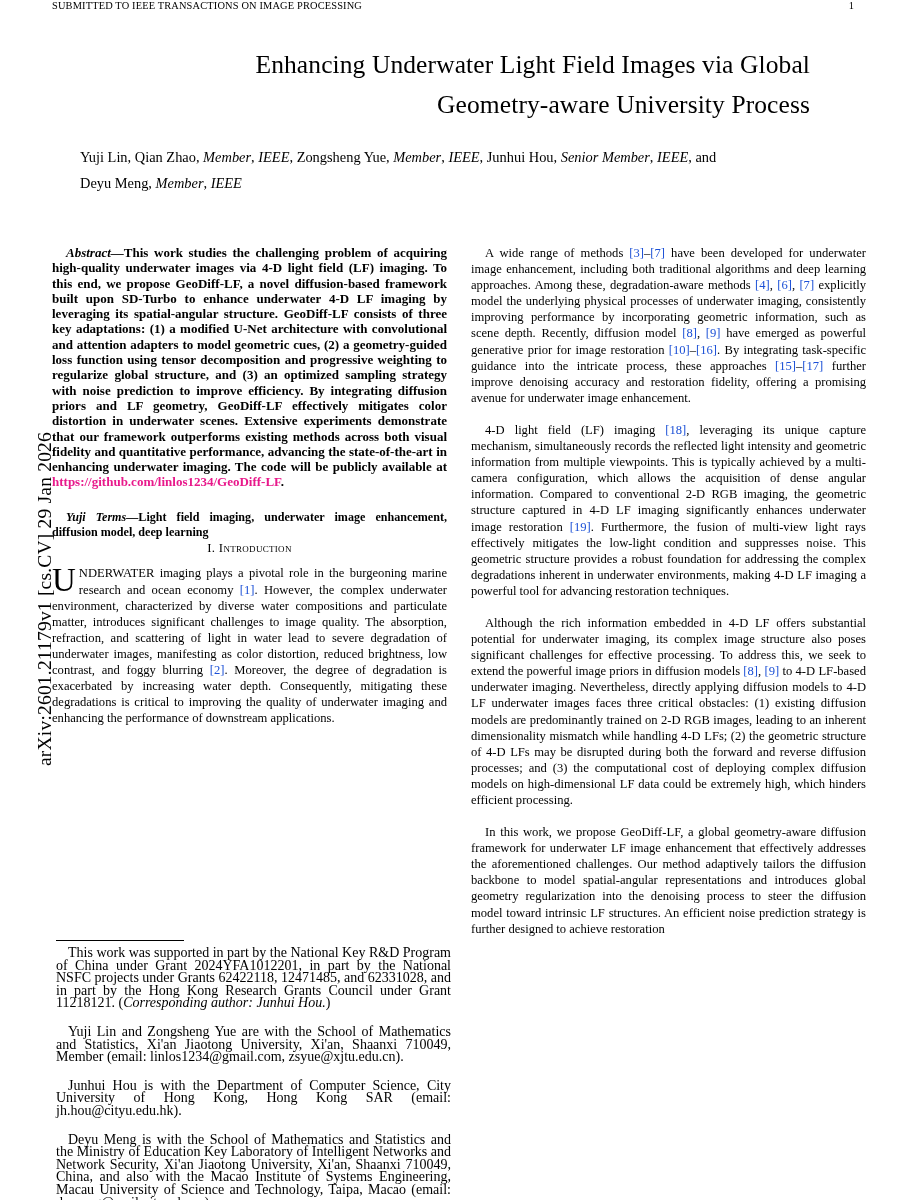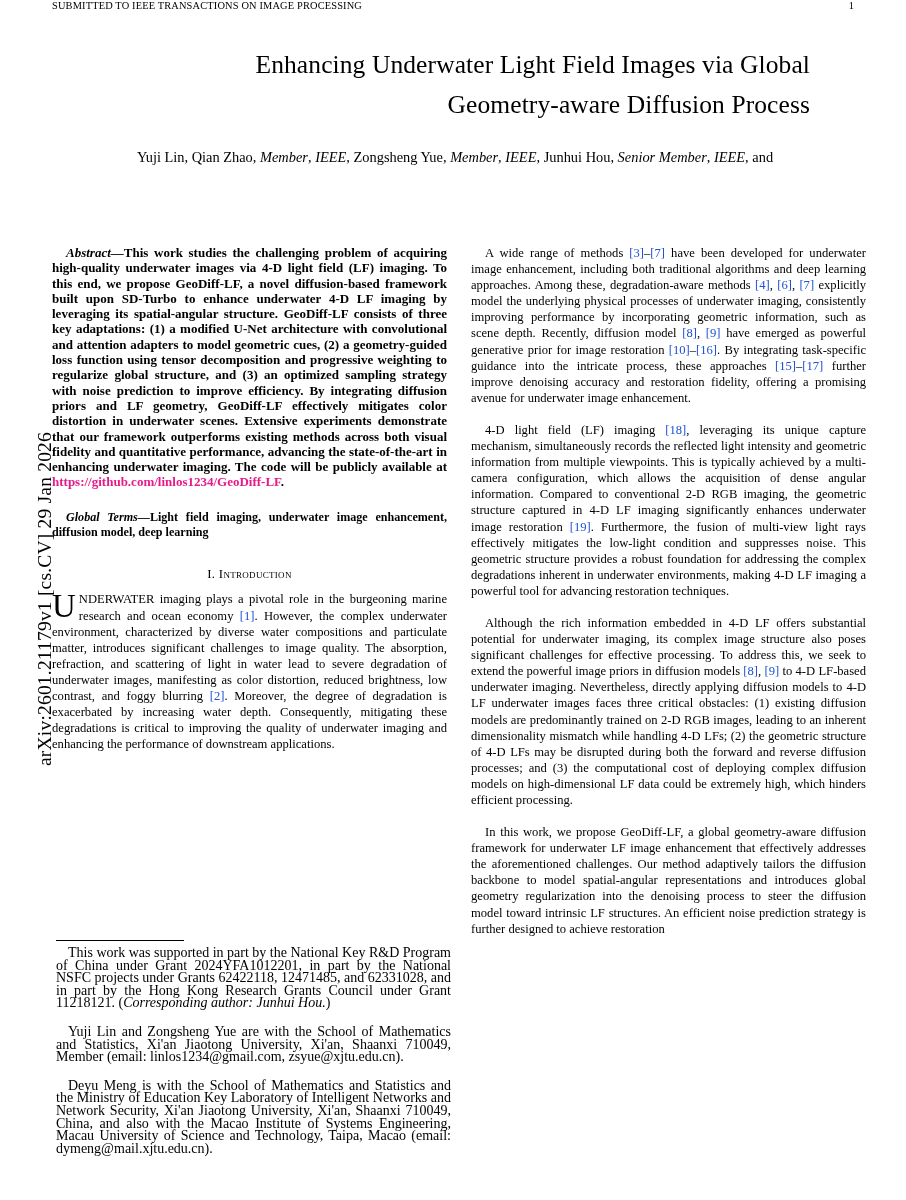--- a/index.html
+++ b/index.html
@@ -72,21 +72,21 @@
     line-height: 40px;
     letter-spacing: 0.1px;
   }
   .title .line2 { display: block; }
 
   .authors {
     position: absolute;
     top: 144px;
     left: 80px;
     width: 750px;
-    text-align: center;
+    text-align: left;
     font-size: 14.4px;
     line-height: 26px;
   }
   .authors i { font-style: italic; }
 
   
   .col {
     position: absolute;
     top: 245px;
     width: 395px;
@@ -124,21 +124,20 @@
     line-height: 15.3px;
     text-align: justify;
     text-indent: 14px;
   }
   .indexterms .lead {
     font-style: italic;
     font-weight: bold;
   }
 
   .section-head {
-    margin-top: 26px;
     margin-bottom: 9px;
     text-align: center;
     font-size: 12.8px;
     font-variant: small-caps;
     letter-spacing: 0.3px;
   }
 
   
   .dropcap-para {
     text-indent: 0;
@@ -184,43 +183,45 @@
 
   <div class="runhead">
     <span class="rh-left">SUBMITTED TO IEEE TRANSACTIONS ON IMAGE PROCESSING</span>
     <span class="rh-right">1</span>
   </div>
 
   <div class="arxiv-stamp">arXiv:2601.21179v1  [cs.CV]  29 Jan 2026</div>
 
   <div class="title">
     <span>Enhancing Underwater Light Field Images via Global</span>
-    <span class="line2">Geometry-aware Diffusion Process</span>
+    <span class="line2">Geometry-aware University Process</span>
   </div>
 
   <div class="authors">
     <div><span>Yuji Lin, Qian Zhao, </span><i>Member</i><span>, </span><i>IEEE</i><span>, Zongsheng Yue, </span><i>Member</i><span>, </span><i>IEEE</i><span>, Junhui Hou, </span><i>Senior Member</i><span>, </span><i>IEEE</i><span>, and</span></div>
+    <div><span>Deyu Meng, </span><i>Member</i><span>, </span><i>IEEE</i></div>
   </div>
 
   <div class="col col-left">
 
     <div class="abstract"><span class="lead">Abstract—</span><span>This work studies the challenging problem of acquiring high-quality underwater images via 4-D light field (LF) imaging. To this end, we propose GeoDiff-LF, a novel diffusion-based framework built upon SD-Turbo to enhance underwater 4-D LF imaging by leveraging its spatial-angular structure. GeoDiff-LF consists of three key adaptations: (1) a modified U-Net architecture with convolutional and attention adapters to model geometric cues, (2) a geometry-guided loss function using tensor decomposition and progressive weighting to regularize global structure, and (3) an optimized sampling strategy with noise prediction to improve efficiency. By integrating diffusion priors and LF geometry, GeoDiff-LF effectively mitigates color distortion in underwater scenes. Extensive experiments demonstrate that our framework outperforms existing methods across both visual fidelity and quantitative performance, advancing the state-of-the-art in enhancing underwater imaging. The code will be publicly available at </span><a href="#">https://github.com/linlos1234/GeoDiff-LF</a><span>.</span></div>
 
-    <div class="indexterms"><span class="lead">Global Terms—</span><span>Light field imaging, underwater image enhancement, diffusion model, deep learning</span></div>
+    <div class="indexterms"><span class="lead">Yuji Terms—</span><span>Light field imaging, underwater image enhancement, diffusion model, deep learning</span></div>
 
     <div class="section-head">I.  Introduction</div>
 
     <p class="dropcap-para"><span class="dropcap">U</span><span>NDERWATER</span><span> imaging plays a pivotal role in the burgeoning marine research and ocean economy <span class="cite" style="color:#1a4fd6">[1]</span>. However, the complex underwater environment, characterized by diverse water compositions and particulate matter, introduces significant challenges to image quality. The absorption, refraction, and scattering of light in water lead to severe degradation of underwater images, manifesting as color distortion, reduced brightness, low contrast, and foggy blurring <span class="cite" style="color:#1a4fd6">[2]</span>. Moreover, the degree of degradation is exacerbated by increasing water depth. Consequently, mitigating these degradations is critical to improving the quality of underwater imaging and enhancing the performance of downstream applications.</span></p>
 
   </div>
 
   <div class="footnote">
     <div class="rule"></div>
     <p><span>This work was supported in part by the National Key R&amp;D Program of China under Grant 2024YFA1012201, in part by the National NSFC projects under Grants 62422118, 12471485, and 62331028, and in part by the Hong Kong Research Grants Council under Grant 11218121. (</span><i>Corresponding author: Junhui Hou.</i><span>)</span></p>
     <p>Yuji Lin and Zongsheng Yue are with the School of Mathematics and Statistics, Xi'an Jiaotong University, Xi'an, Shaanxi 710049, Member (email: linlos1234@gmail.com, zsyue@xjtu.edu.cn).</p>
+    <p>Junhui Hou is with the Department of Computer Science, City University of Hong Kong, Hong Kong SAR (email: jh.hou@cityu.edu.hk).</p>
     <p>Deyu Meng is with the School of Mathematics and Statistics and the Ministry of Education Key Laboratory of Intelligent Networks and Network Security, Xi'an Jiaotong University, Xi'an, Shaanxi 710049, China, and also with the Macao Institute of Systems Engineering, Macau University of Science and Technology, Taipa, Macao (email: dymeng@mail.xjtu.edu.cn).</p>
   </div>
 
   <div class="col col-right">
     <p class="body">A wide range of methods <span class="cite" style="color:#1a4fd6">[3]</span>–<span class="cite" style="color:#1a4fd6">[7]</span> have been developed for underwater image enhancement, including both traditional algorithms and deep learning approaches. Among these, degradation-aware methods <span class="cite" style="color:#1a4fd6">[4]</span>, <span class="cite" style="color:#1a4fd6">[6]</span>, <span class="cite" style="color:#1a4fd6">[7]</span> explicitly model the underlying physical processes of underwater imaging, consistently improving performance by incorporating geometric information, such as scene depth. Recently, diffusion model <span class="cite" style="color:#1a4fd6">[8]</span>, <span class="cite" style="color:#1a4fd6">[9]</span> have emerged as powerful generative prior for image restoration <span class="cite" style="color:#1a4fd6">[10]</span>–<span class="cite" style="color:#1a4fd6">[16]</span>. By integrating task-specific guidance into the intricate process, these approaches <span class="cite" style="color:#1a4fd6">[15]</span>–<span class="cite" style="color:#1a4fd6">[17]</span> further improve denoising accuracy and restoration fidelity, offering a promising avenue for underwater image enhancement.</p>
     <p class="body">4-D light field (LF) imaging <span class="cite" style="color:#1a4fd6">[18]</span>, leveraging its unique capture mechanism, simultaneously records the reflected light intensity and geometric information from multiple viewpoints. This is typically achieved by a multi-camera configuration, which allows the acquisition of dense angular information. Compared to conventional 2-D RGB imaging, the geometric structure captured in 4-D LF imaging significantly enhances underwater image restoration <span class="cite" style="color:#1a4fd6">[19]</span>. Furthermore, the fusion of multi-view light rays effectively mitigates the low-light condition and suppresses noise. This geometric structure provides a robust foundation for addressing the complex degradations inherent in underwater environments, making 4-D LF imaging a powerful tool for advancing restoration techniques.</p>
     <p class="body">Although the rich information embedded in 4-D LF offers substantial potential for underwater imaging, its complex image structure also poses significant challenges for effective processing. To address this, we seek to extend the powerful image priors in diffusion models <span class="cite" style="color:#1a4fd6">[8]</span>, <span class="cite" style="color:#1a4fd6">[9]</span> to 4-D LF-based underwater imaging. Nevertheless, directly applying diffusion models to 4-D LF underwater images faces three critical obstacles: (1) existing diffusion models are predominantly trained on 2-D RGB images, leading to an inherent dimensionality mismatch while handling 4-D LFs; (2) the geometric structure of 4-D LFs may be disrupted during both the forward and reverse diffusion processes; and (3) the computational cost of deploying complex diffusion models on high-dimensional LF data could be extremely high, which hinders efficient processing.</p>
     <p class="body">In this work, we propose GeoDiff-LF, a global geometry-aware diffusion framework for underwater LF image enhancement that effectively addresses the aforementioned challenges. Our method adaptively tailors the diffusion backbone to model spatial-angular representations and introduces global geometry regularization into the denoising process to steer the diffusion model toward intrinsic LF structures. An efficient noise prediction strategy is further designed to achieve restoration</p>
   </div>
 

